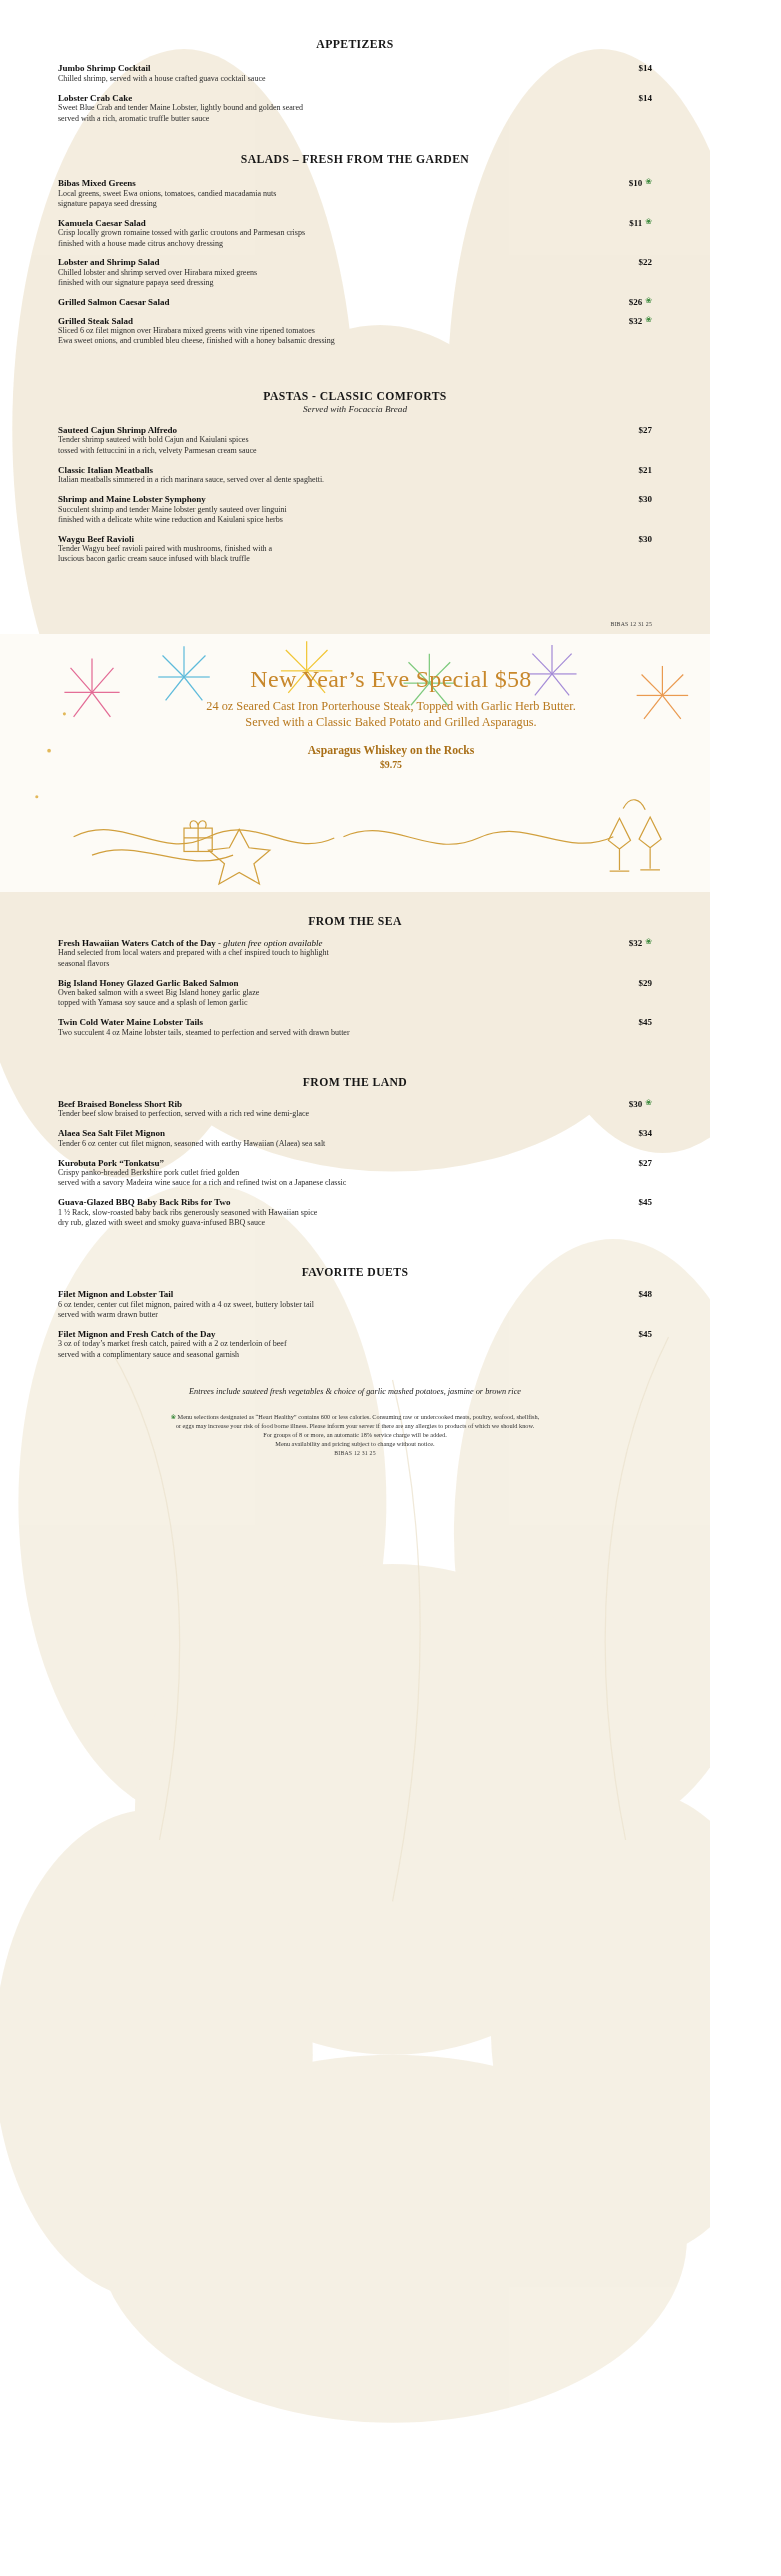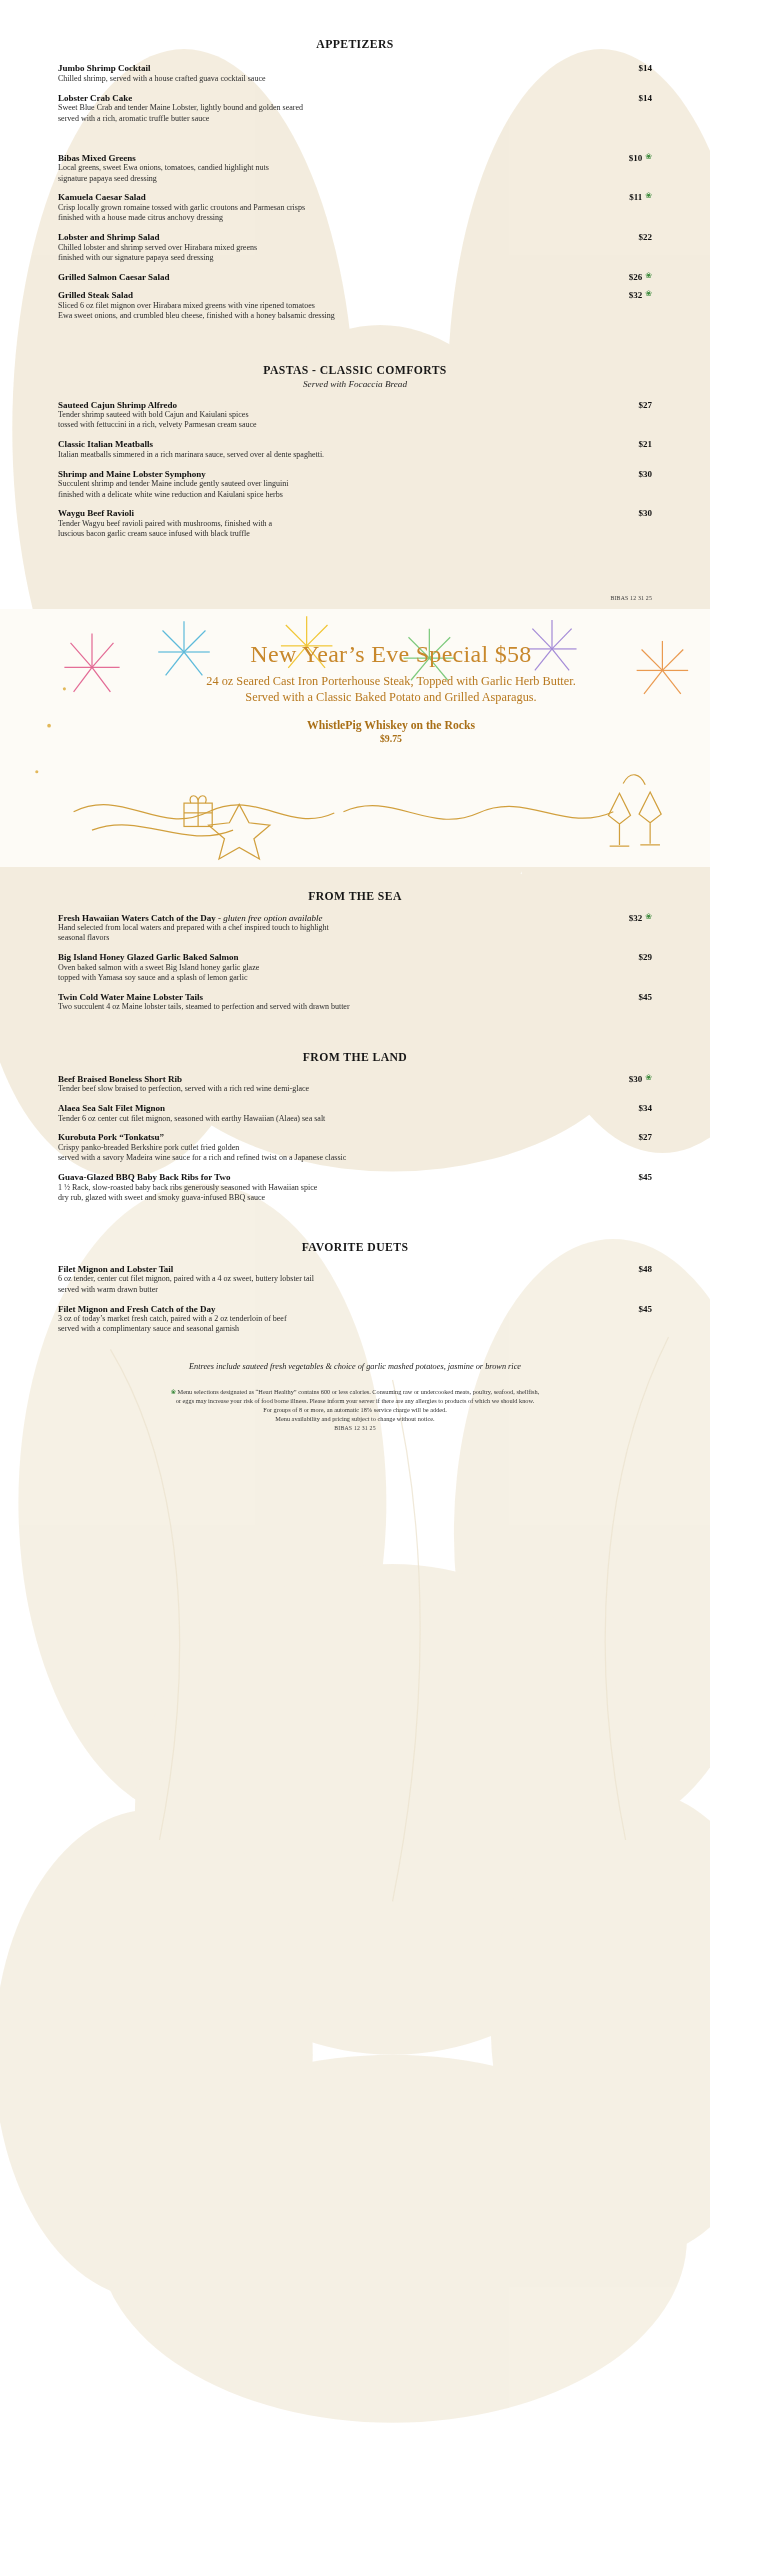--- a/index.html
+++ b/index.html
@@ -232,30 +232,31 @@
           <span class="price-wrap">
             <span class="item-price">$14</span>
           </span>
         </div>
         <div class="item-desc" style="white-space:pre-line;">Sweet Blue Crab and tender Maine Lobster, lightly bound and golden seared
 served with a rich, aromatic truffle butter sauce</div>
       </div>
     </div>
 
     <div class="section" style="margin-top:29px;">
+      <div class="section-title">SALADS – FRESH FROM THE GARDEN</div>
 
       <div class="item" style="margin-top:12.3px;">
         <div class="item-head">
           <span class="item-name">Bibas Mixed Greens</span>
           <span class="price-wrap">
             <span class="item-price">$10</span>
             <span class="leaf">❀</span>
           </span>
         </div>
-        <div class="item-desc" style="white-space:pre-line;">Local greens, sweet Ewa onions, tomatoes, candied highlight nuts
+        <div class="item-desc" style="white-space:pre-line;">Local greens, sweet Ewa onions, tomatoes, candied macadamia nuts
 signature papaya seed dressing</div>
       </div>
 
       <div class="item">
         <div class="item-head">
           <span class="item-name">Kamuela Caesar Salad</span>
           <span class="price-wrap">
             <span class="item-price">$11</span>
             <span class="leaf">❀</span>
           </span>
@@ -323,21 +324,21 @@
         <div class="item-desc" style="white-space:pre-line;">Italian meatballs simmered in a rich marinara sauce, served over al dente spaghetti.</div>
       </div>
 
       <div class="item">
         <div class="item-head">
           <span class="item-name">Shrimp and Maine Lobster Symphony</span>
           <span class="price-wrap">
             <span class="item-price">$30</span>
           </span>
         </div>
-        <div class="item-desc" style="white-space:pre-line;">Succulent shrimp and tender Maine include gently sauteed over linguini
+        <div class="item-desc" style="white-space:pre-line;">Succulent shrimp and tender Maine lobster gently sauteed over linguini
 finished with a delicate white wine reduction and Kaiulani spice herbs</div>
       </div>
 
       <div class="item">
         <div class="item-head">
           <span class="item-name">Waygu Beef Ravioli</span>
           <span class="price-wrap">
             <span class="item-price">$30</span>
           </span>
         </div>
@@ -426,21 +427,21 @@
           <path d="M1010 300 l18 36 l-18 14 l-18 -14 z M1010 350 l0 34 M994 386 l32 0"></path>
           <path d="M1060 298 l18 36 l-18 14 l-18 -14 z M1060 348 l0 34 M1044 384 l32 0"></path>
           <path d="M1016 284 C 1028 262, 1044 268, 1052 286"></path>
           <path d="M150 360 C 230 330, 300 392, 380 360"></path>
         </g>
       </svg>
       <div class="nye-inner">
         <div class="nye-title">New Year’s Eve Special $58</div>
         <div class="nye-line">24 oz Seared Cast Iron Porterhouse Steak, Topped with Garlic Herb Butter.</div>
         <div class="nye-line2">Served with a Classic Baked Potato and Grilled Asparagus.</div>
-        <div class="nye-whiskey">WhistlePig Whiskey on the Rocks</div>
+        <div class="nye-whiskey">Asparagus Whiskey on the Rocks</div>
         <div class="nye-whiskey-price">$9.75</div>
       </div>
     </div>
 
     <div class="section" style="margin-top:23px;">
       <div class="section-title">FROM THE SEA</div>
 
       <div class="item" style="margin-top:9.8px;">
         <div class="item-head">
           <span class="item-name"><span>Fresh Hawaiian Waters Catch of the Day</span><span class="note"> - gluten free option available</span></span>

